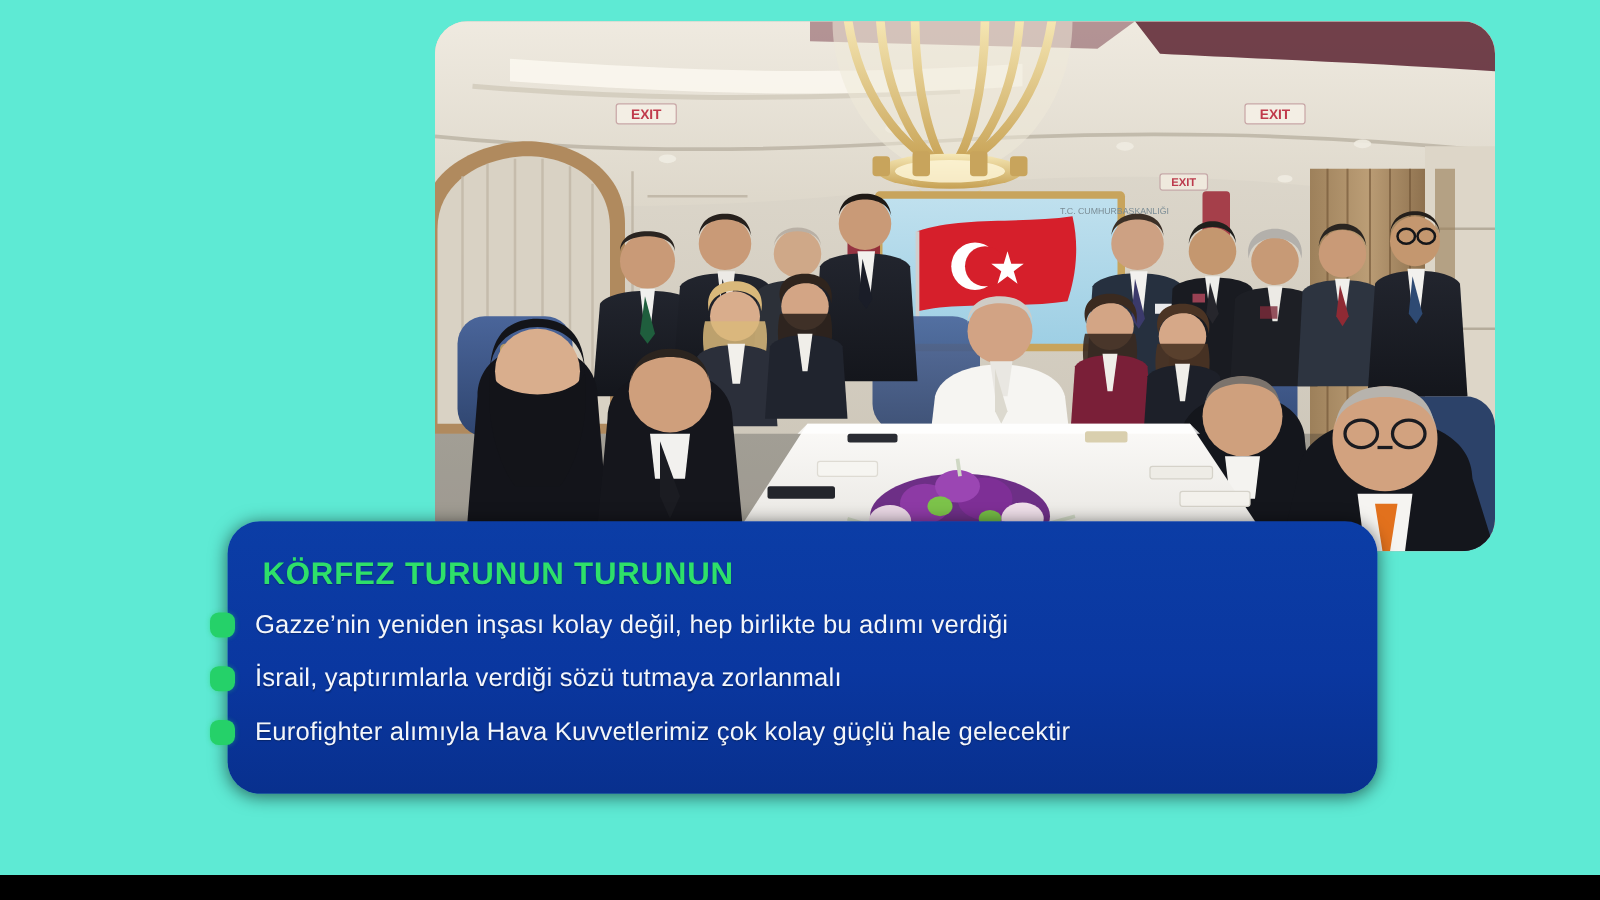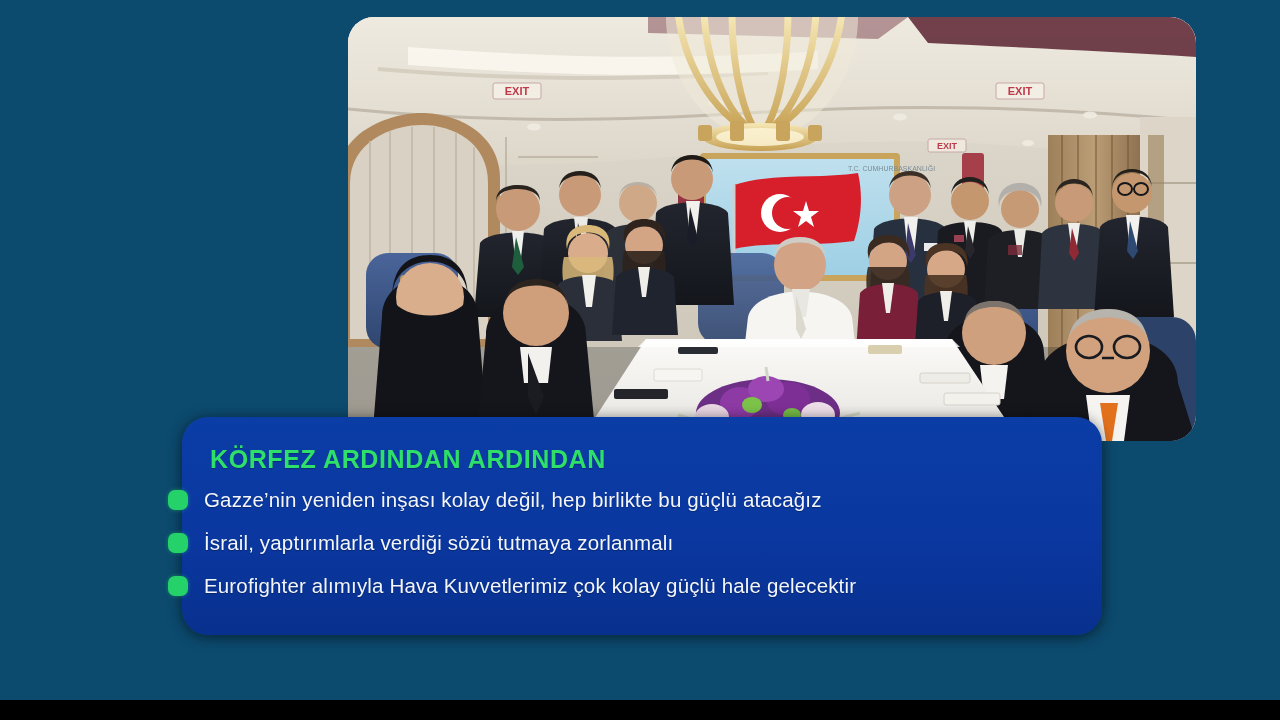--- a/index.html
+++ b/index.html
@@ -2,21 +2,21 @@
 <html><head>
 <meta charset="utf-8">
 <style>
   * { margin:0; padding:0; box-sizing:border-box; }
   html, body {
     width:1280px; height:720px;
     background:#000;
     overflow:hidden;
     font-family:"Liberation Sans", sans-serif;
   }
-  #stage { position:relative; width:1280px; height:700px; background:#0c4a6e; }
+  #stage { position:relative; width:1280px; height:700px; background:#5eead4; }
 
   
   .photo {
     position:absolute; left:348px; top:17px; width:848px; height:424px;
     border-radius:26px; overflow:hidden; background:#cfc9c0;
   }
   .photo svg { display:block; width:100%; height:100%; }
 
   
   .banner {
@@ -398,25 +398,25 @@
           <ellipse cx="444" cy="398" rx="9" ry="7" fill="#74bb45"></ellipse>
           <path d="M350 404 L330 398 M490 402 L512 396 M420 364 L418 350" stroke="#cfd8c4" stroke-width="3"></path>
         </g>
       </g>
 
       <rect x="0" y="0" width="848" height="424" fill="none"></rect>
     </svg>
   </div>
 
   <div class="banner">
-    <div class="banner-title">KÖRFEZ ARDINDAN ARDINDAN</div>
+    <div class="banner-title">KÖRFEZ TURUNUN TURUNUN</div>
     <div class="bullets">
       <div class="bullet-row">
         <span class="bullet-dot"></span>
-        <span class="bullet-text">Gazze’nin yeniden inşası kolay değil, hep birlikte bu güçlü atacağız</span>
+        <span class="bullet-text">Gazze’nin yeniden inşası kolay değil, hep birlikte bu adımı verdiği</span>
       </div>
       <div class="bullet-row">
         <span class="bullet-dot"></span>
         <span class="bullet-text"> İsrail, yaptırımlarla verdiği sözü tutmaya zorlanmalı</span>
       </div>
       <div class="bullet-row">
         <span class="bullet-dot"></span>
         <span class="bullet-text">Eurofighter alımıyla Hava Kuvvetlerimiz çok kolay güçlü hale gelecektir</span>
       </div>
     </div>

